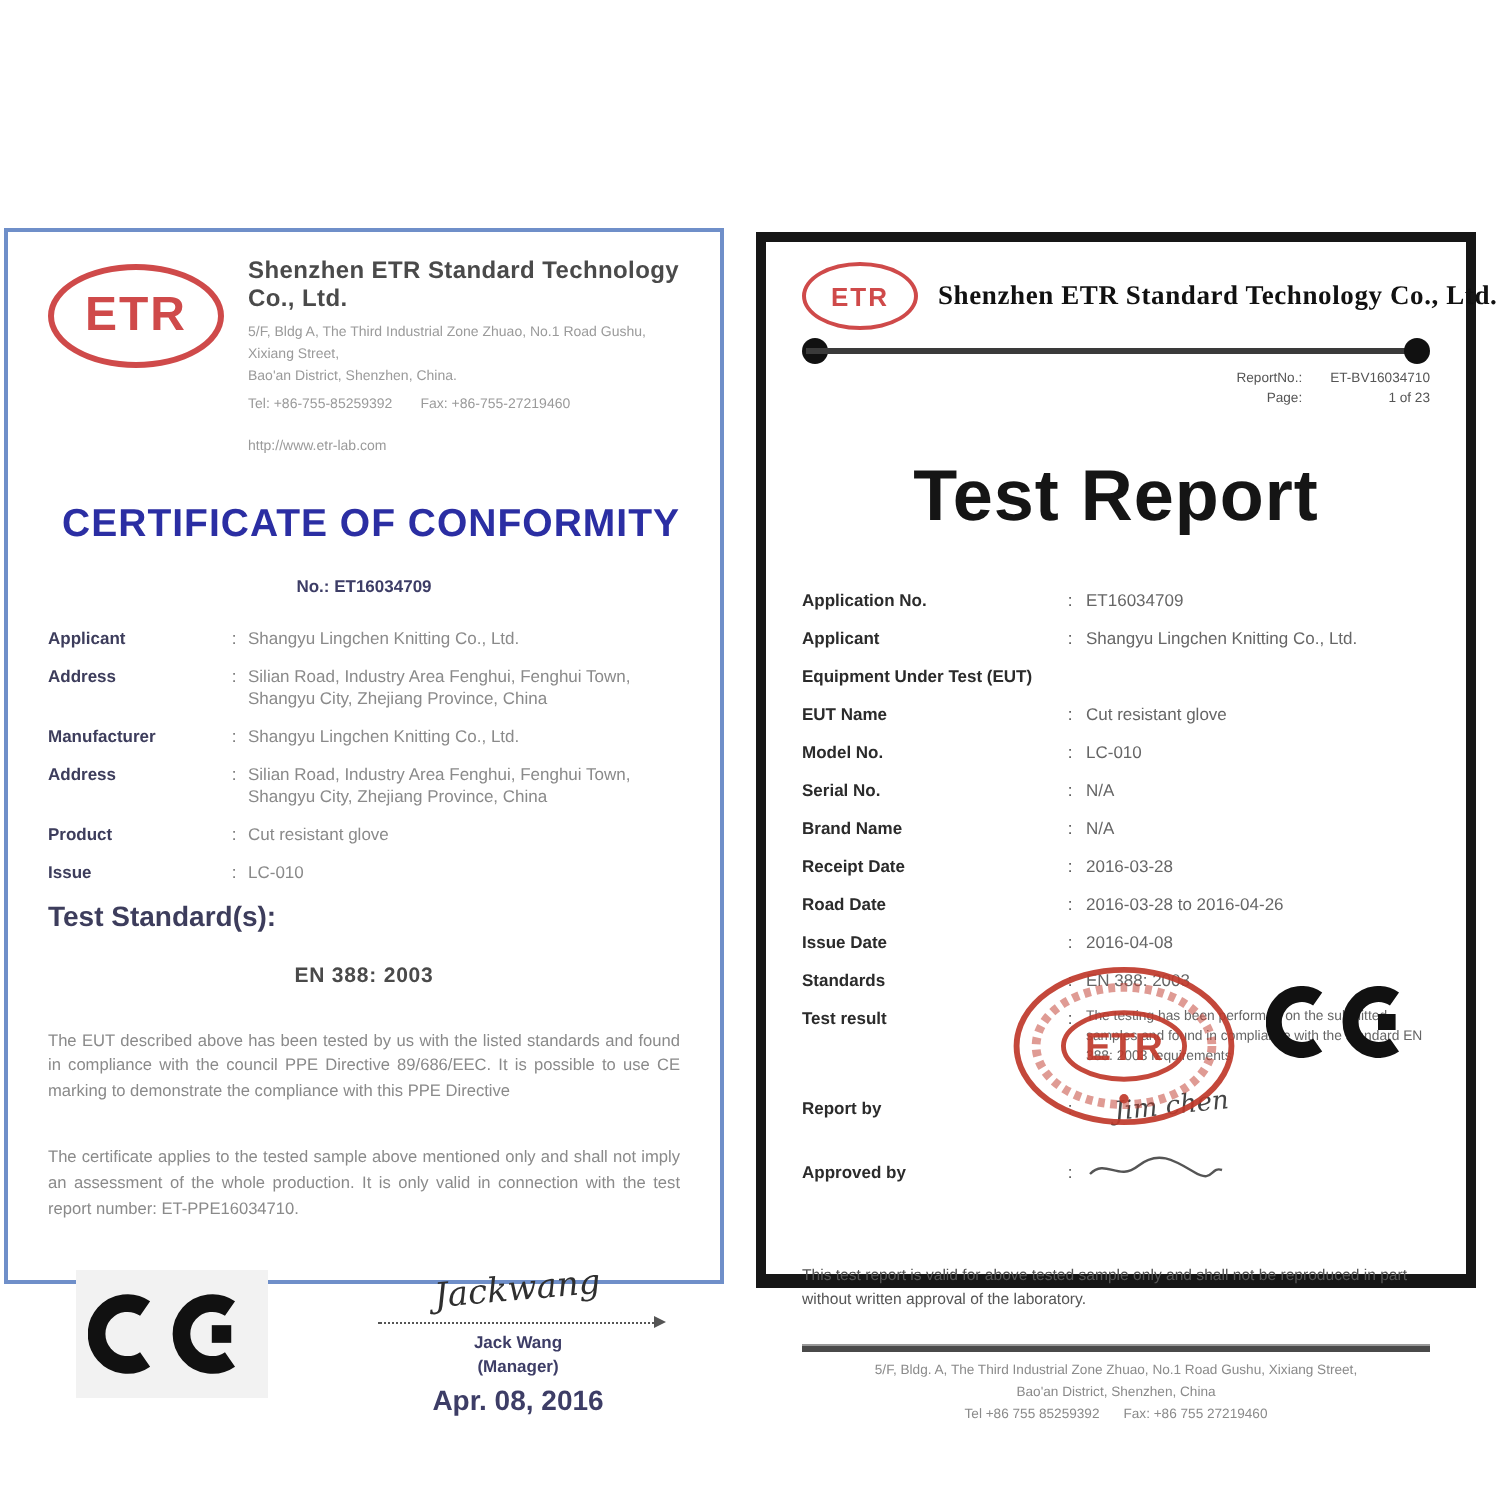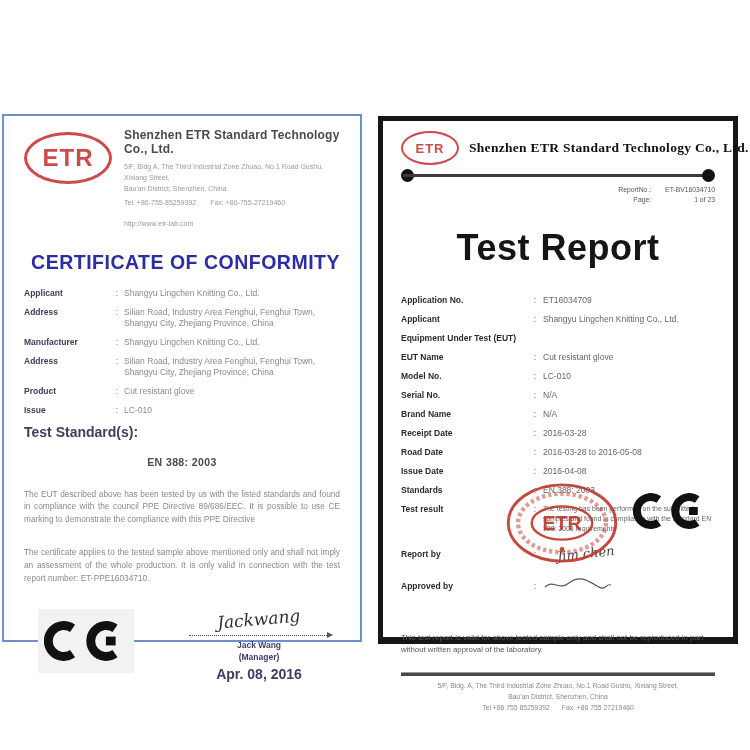--- a/index.html
+++ b/index.html
@@ -84,20 +84,21 @@
         </div>
         <div class="cert-contact">
           <span>Tel: +86-755-85259392</span>
           <span>Fax: +86-755-27219460</span>
           <span>http://www.etr-lab.com</span>
         </div>
       </div>
     </div>
 
     <div class="cert-title">CERTIFICATE OF CONFORMITY</div>
+    <div class="cert-no">No.: ET16034709</div>
 
     <div>
       <div class="frow">
         <span class="lbl">Applicant</span>
         <span class="sep">:</span>
         <span class="val">Shangyu Lingchen Knitting Co., Ltd.</span>
       </div>
       <div class="frow">
         <span class="lbl">Address</span>
         <span class="sep">:</span>
@@ -209,21 +210,21 @@
         <span class="val">N/A</span>
       </div>
       <div class="rrow">
         <span class="lbl">Receipt Date</span>
         <span class="sep">:</span>
         <span class="val">2016-03-28</span>
       </div>
       <div class="rrow">
         <span class="lbl">Road Date</span>
         <span class="sep">:</span>
-        <span class="val">2016-03-28 to 2016-05-08</span>
+        <span class="val">2016-03-28 to 2016-04-26</span>
       </div>
       <div class="rrow">
         <span class="lbl">Issue Date</span>
         <span class="sep">:</span>
         <span class="val">2016-04-08</span>
       </div>
       <div class="rrow">
         <span class="lbl">Standards</span>
         <span class="sep">:</span>
         <span class="val">EN 388: 2003</span>

